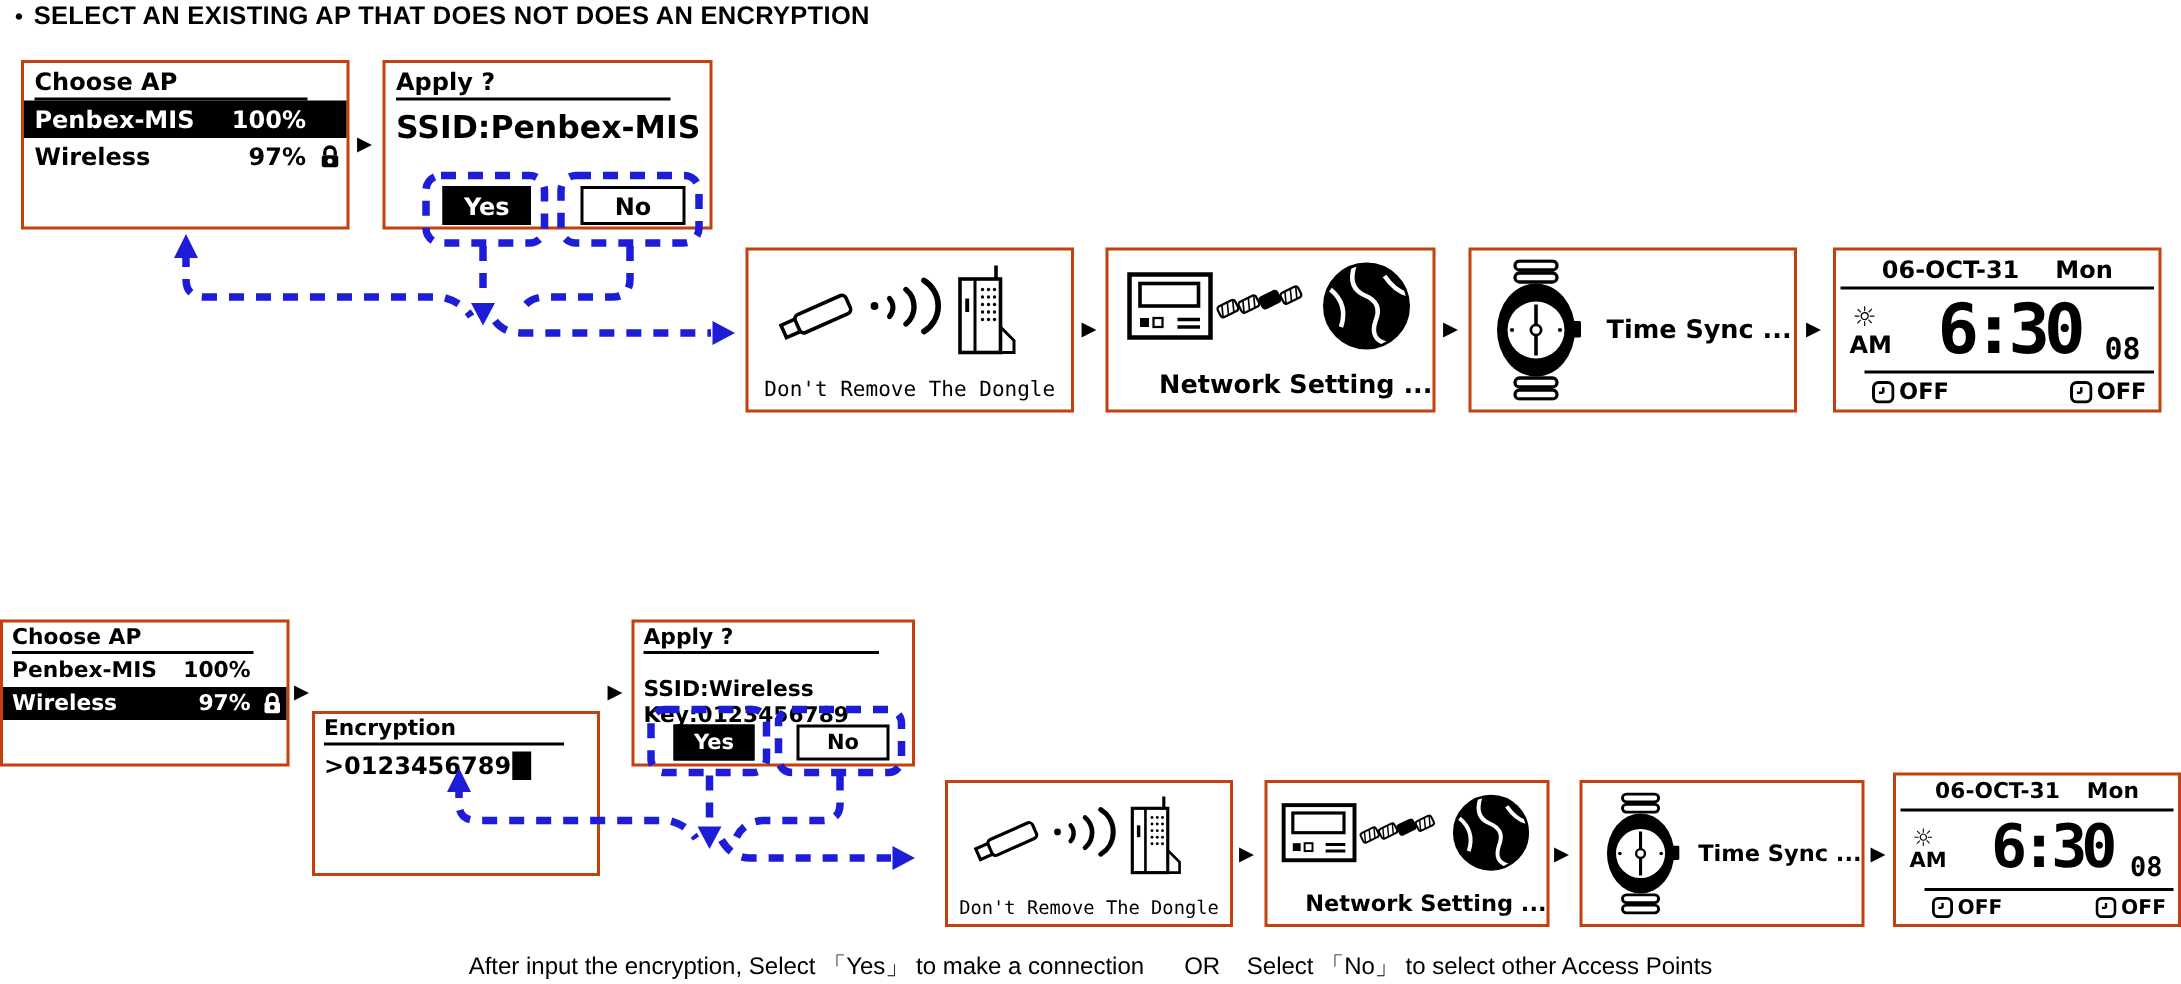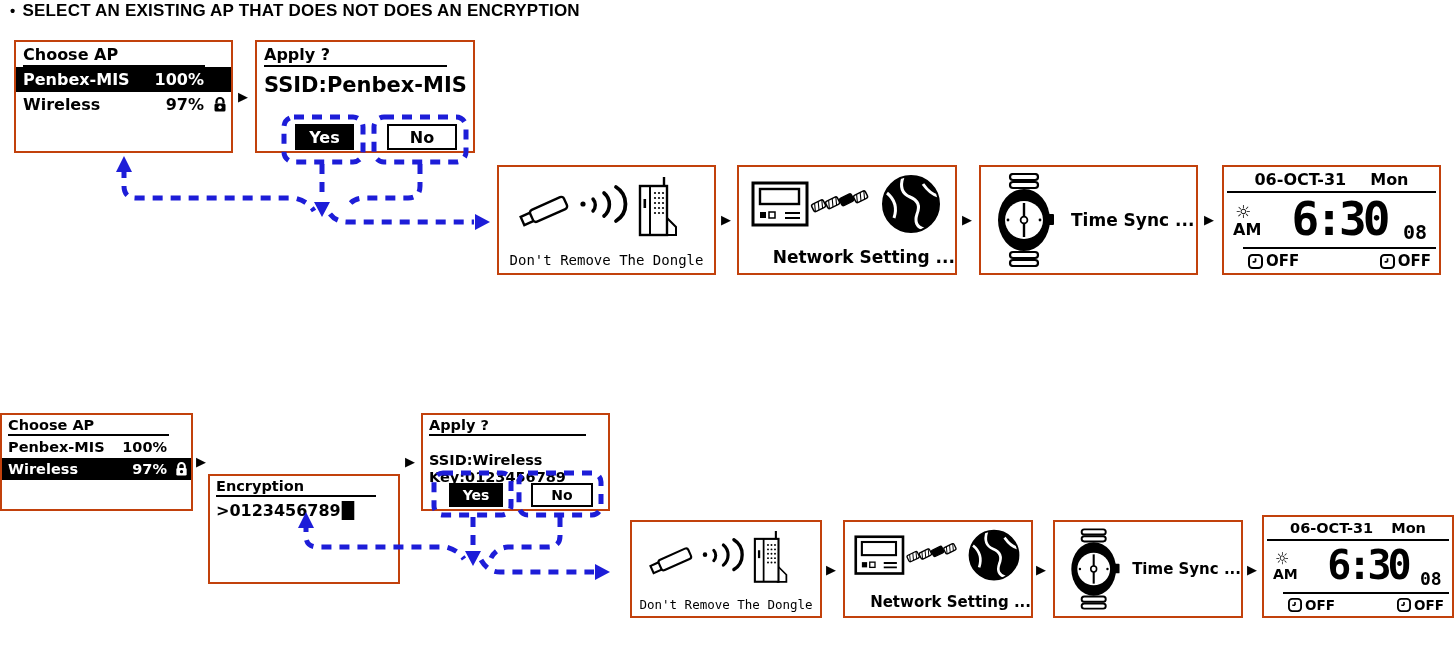--- a/index.html
+++ b/index.html
@@ -419,20 +419,21 @@
       <span class="alarm">
         <svg width="14" height="14" viewBox="0 0 15 15">
             <rect x="1" y="1" width="13" height="13" rx="3.5" fill="#fff" stroke="#000" stroke-width="2"></rect>
             <path d="M7.5,7.8 V4.2 M7.5,7.8 H4.6" stroke="#000" stroke-width="1.7" fill="none"></path>
           </svg>
         <b>OFF</b>
       </span>
     </div>
   </div>
 
+  <div class="caption" style="top:634px;">After input the encryption, Select 「Yes」 to make a connection      OR    Select 「No」 to select other Access Points</div>
 
   <svg class="overlay" width="1454" height="656" viewBox="0 0 1454 656">
     <g stroke="#1d1dd8" stroke-width="5" fill="none" stroke-dasharray="10 8">
 
       <rect x="284" y="117" width="79" height="45" rx="10"></rect>
       <rect x="374" y="117" width="92" height="45" rx="10"></rect>
       <path d="M124,168 L124,186 Q124,198 136,198 L294,198 Q308,201 314,211"></path>
       <path d="M322,164 L322,200"></path>
       <path d="M420,164 L420,186 Q420,198 408,198 L364,198 Q352,198 347,208"></path>
       <path d="M330,214 Q336,222 348,222 L474,222"></path>

